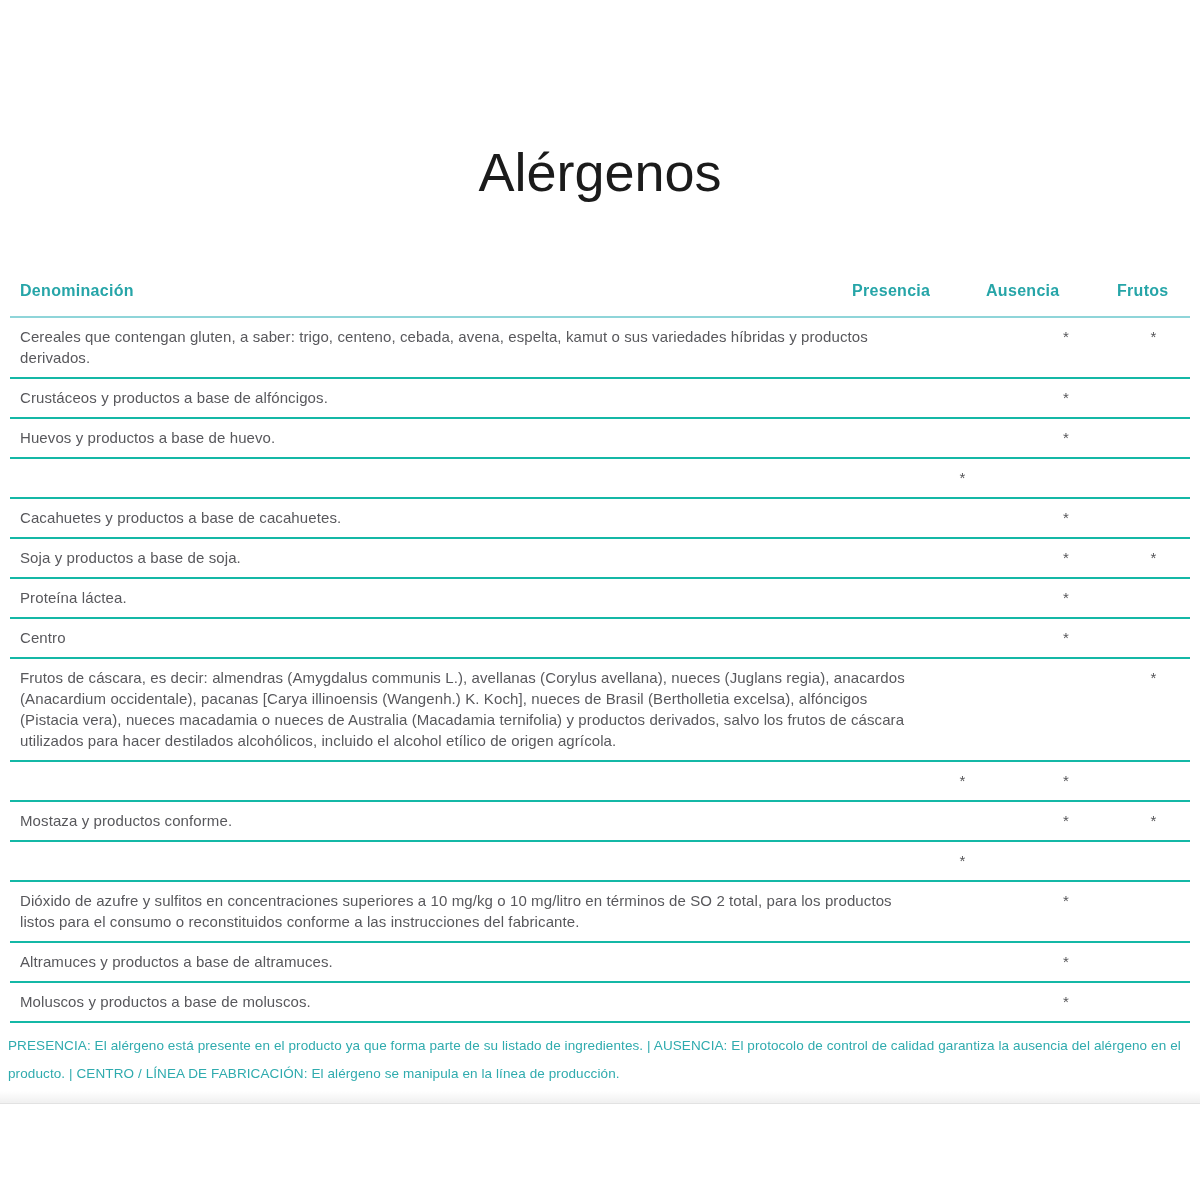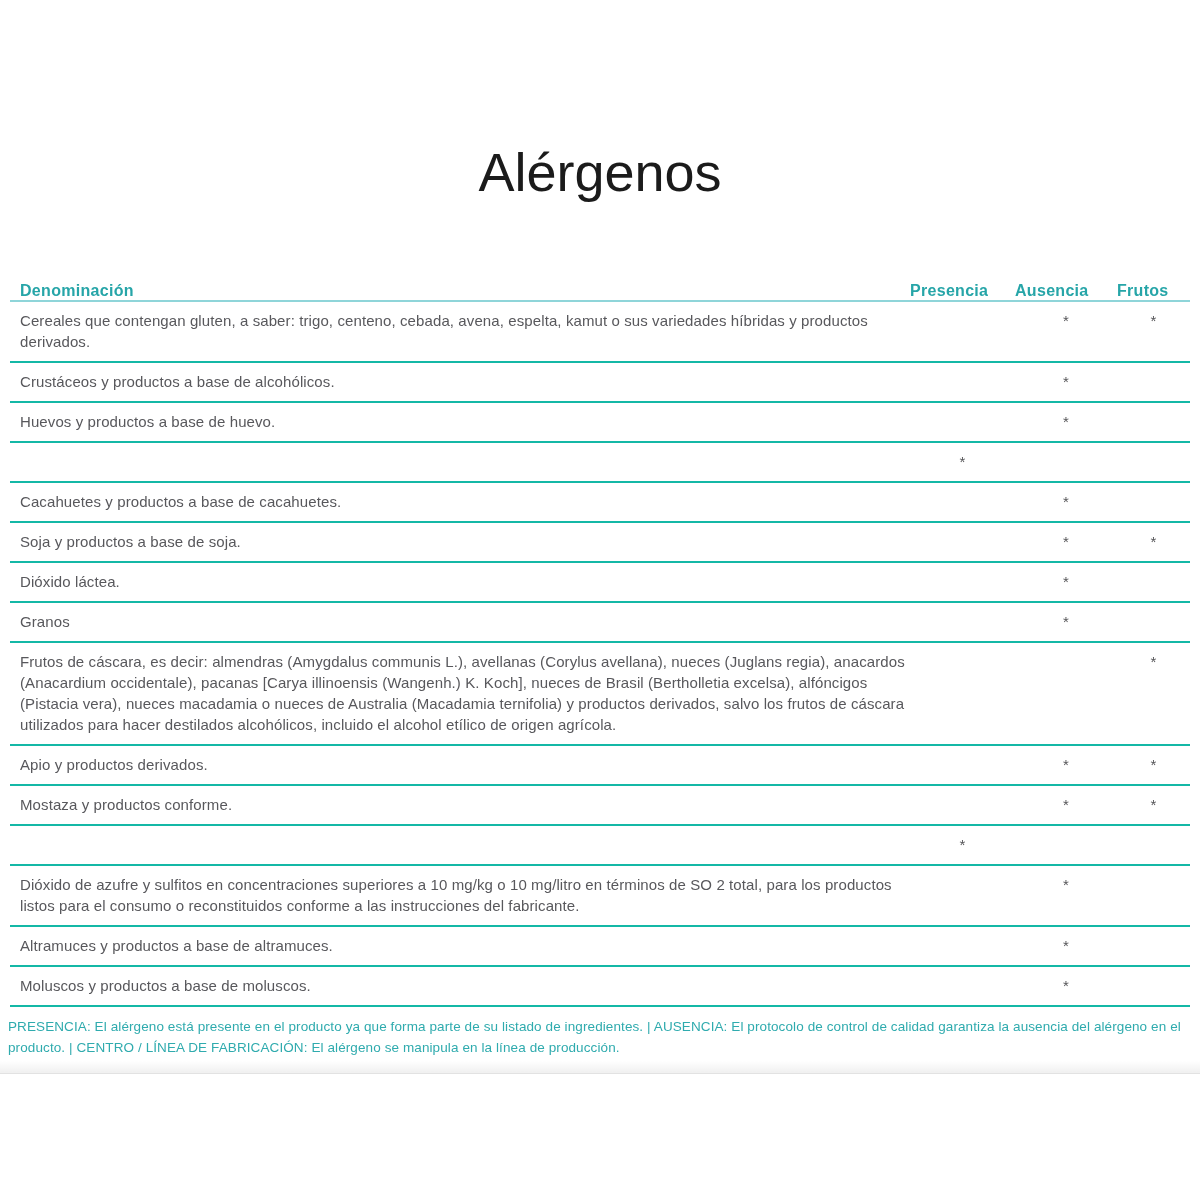--- a/index.html
+++ b/index.html
@@ -28,21 +28,22 @@
   }
 
   .t-row {
     display: grid;
     grid-template-columns: 1fr 105px 102px 73px;
     align-items: start;
   }
 
   .t-head {
     border-bottom: 2px solid #8fd5d9;
-    padding-bottom: 0;
+    padding-bottom: 16px;
+    gap: 29px;
   }
   .t-head .h-cell {
     color: #26a5a8;
     font-size: 16px;
     font-weight: 700;
     letter-spacing: 0.3px;
     line-height: 18px;
   }
   .h-name { text-align: left; padding-left: 10px; }
   .h-mark { }
@@ -63,21 +64,21 @@
     text-align: center;
     color: #555558;
     font-size: 15px;
     line-height: 21px;
   }
 
   .legend {
     margin: 9px 10px 0 8px;
     color: #2fabae;
     font-size: 13.5px;
-    line-height: 21px;
+    line-height: 28px;
     letter-spacing: 0.1px;
   }
 
   .bottom-shadow {
     width: 1200px;
     height: 13px;
     margin-top: 3px;
     background: linear-gradient(to bottom, rgba(0,0,0,0) 0%, rgba(0,0,0,0.055) 90%);
     border-bottom: 1px solid #e2e2e2;
   }
@@ -100,21 +101,21 @@
 
     <div class="t-body" id="table-body">
   <div class="t-row">
     <div class="c-name">Cereales que contengan gluten, a saber: trigo, centeno, cebada, avena, espelta, kamut o sus variedades híbridas y productos derivados.</div>
     <div class="c-mark"></div>
     <div class="c-mark">*</div>
     <div class="c-mark">*</div>
   </div>
 
   <div class="t-row">
-    <div class="c-name">Crustáceos y productos a base de alcohólicos.</div>
+    <div class="c-name">Crustáceos y productos a base de alfóncigos.</div>
     <div class="c-mark"></div>
     <div class="c-mark">*</div>
     <div class="c-mark"></div>
   </div>
 
   <div class="t-row">
     <div class="c-name">Huevos y productos a base de huevo.</div>
     <div class="c-mark"></div>
     <div class="c-mark">*</div>
     <div class="c-mark"></div>
@@ -134,42 +135,41 @@
   </div>
 
   <div class="t-row">
     <div class="c-name">Soja y productos a base de soja.</div>
     <div class="c-mark"></div>
     <div class="c-mark">*</div>
     <div class="c-mark">*</div>
   </div>
 
   <div class="t-row">
-    <div class="c-name">Dióxido láctea.</div>
-    <div class="c-mark"></div>
-    <div class="c-mark">*</div>
-    <div class="c-mark"></div>
-  </div>
-
-  <div class="t-row">
-    <div class="c-name">Granos</div>
+    <div class="c-name">Proteína láctea.</div>
+    <div class="c-mark"></div>
+    <div class="c-mark">*</div>
+    <div class="c-mark"></div>
+  </div>
+
+  <div class="t-row">
+    <div class="c-name">Centro</div>
     <div class="c-mark"></div>
     <div class="c-mark">*</div>
     <div class="c-mark"></div>
   </div>
 
   <div class="t-row">
     <div class="c-name">Frutos de cáscara, es decir: almendras (Amygdalus communis L.), avellanas (Corylus avellana), nueces (Juglans regia), anacardos (Anacardium occidentale), pacanas [Carya illinoensis (Wangenh.) K. Koch], nueces de Brasil (Bertholletia excelsa), alfóncigos (Pistacia vera), nueces macadamia o nueces de Australia (Macadamia ternifolia) y productos derivados, salvo los frutos de cáscara utilizados para hacer destilados alcohólicos, incluido el alcohol etílico de origen agrícola.</div>
     <div class="c-mark"></div>
     <div class="c-mark"></div>
     <div class="c-mark">*</div>
   </div>
 
   <div class="t-row">
-    <div class="c-name">Apio y productos derivados.</div>
     <div class="c-mark"></div>
     <div class="c-mark">*</div>
     <div class="c-mark">*</div>
   </div>
 
   <div class="t-row">
     <div class="c-name">Mostaza y productos conforme.</div>
     <div class="c-mark"></div>
     <div class="c-mark">*</div>
     <div class="c-mark">*</div>

